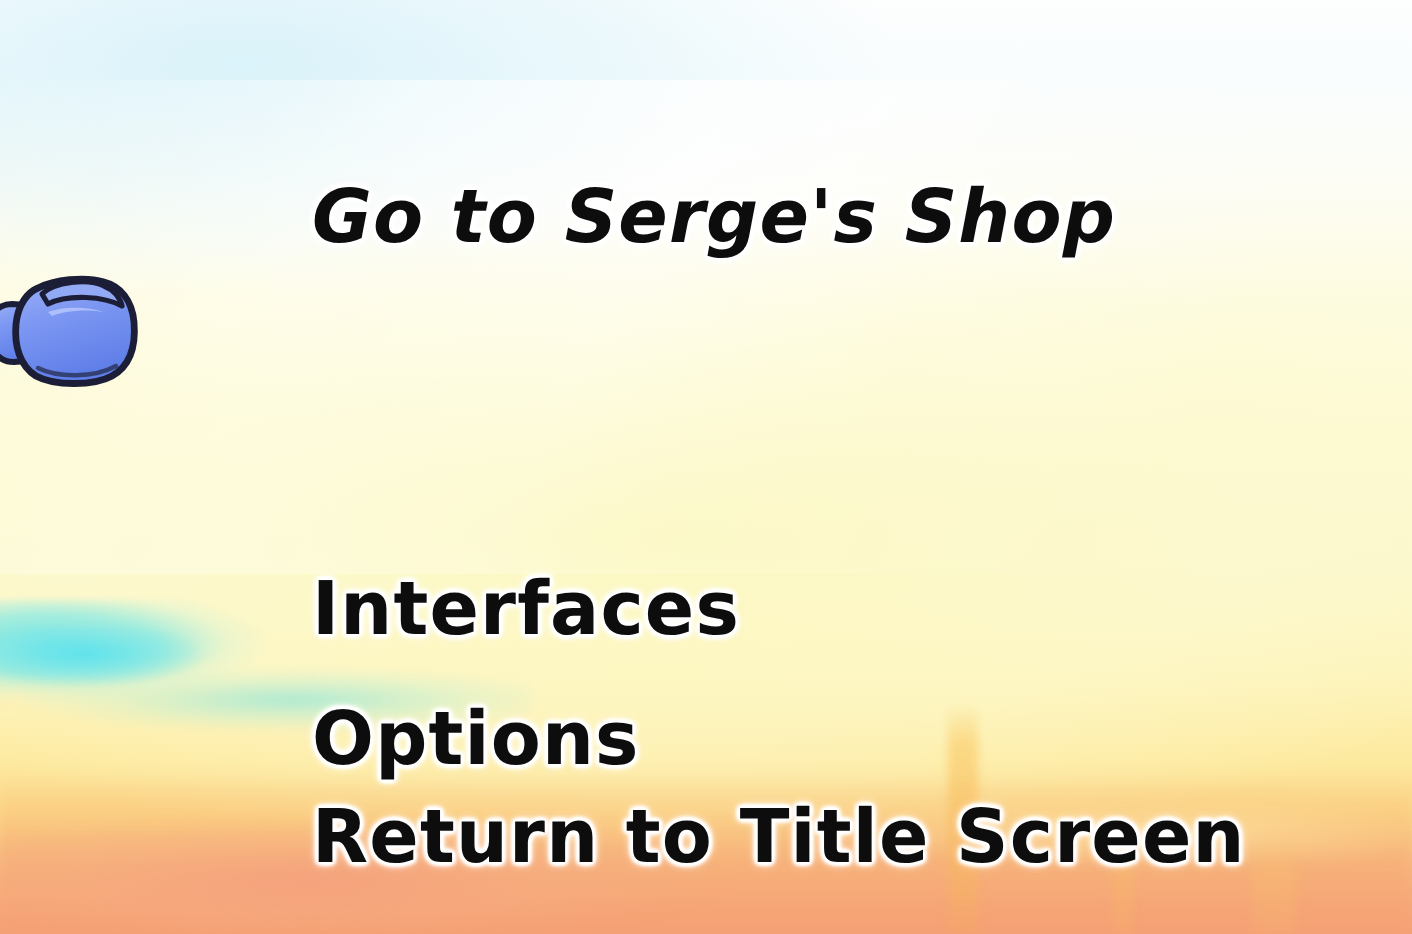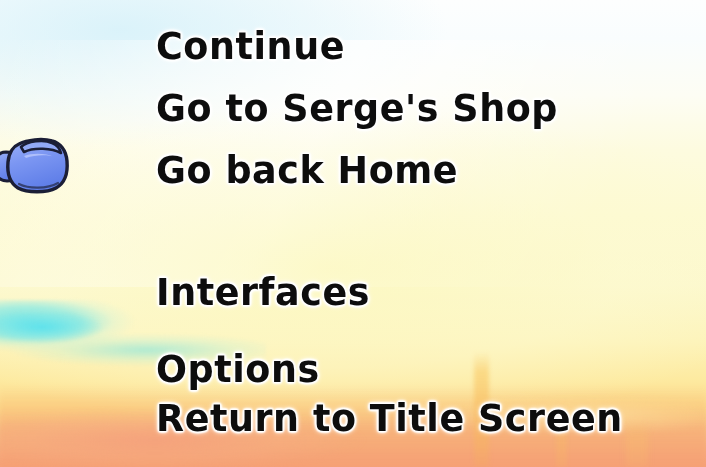--- a/index.html
+++ b/index.html
@@ -182,24 +182,24 @@
        0 0 5px #ffffff,  0 0 6px #ffffff,
        1px 0 2px #ffffff, -1px 0 2px #ffffff,
        0 1px 2px #ffffff, 0 -1px 2px #ffffff,
        1px 1px 2px #ffffff, -1px -1px 2px #ffffff,
        1px -1px 2px #ffffff, -1px 1px 2px #ffffff;
     transform:scaleX(0.985);
     transform-origin:left center;
   }
 
   .item-0 { top:22px; }
-  .item-1 { top:84px; }
+  .item-1 { top:84px;font-style:italic; }
   .item-2 { top:146px; }
   .item-3 { top:208px; }
-  .item-4 { top:268px; }
+  .item-4 { top:280px; }
   .item-5 { top:345px; }
   .item-6 { top:394px; }
 
   
   #cursor {
     position:absolute;
     left:-6px; top:126px;
     width:84px; height:70px;
   }
   #cursor svg { display:block; width:84px; height:70px; }
@@ -241,31 +241,25 @@
                C58,22 40,21 30,26 Z" fill="#92a9f6" stroke="#1b1e36" stroke-width="2.6" stroke-linejoin="round"></path>
 
       <path d="M30,30 C38,27 52,27 60,31 C57,29 42,28 32,32 Z" fill="#b7c6fb" opacity="0.85"></path>
 
       <path d="M25,58 C35,63 53,63 64,57" fill="none" stroke="#1b1e36" stroke-width="2.2" stroke-linecap="round" opacity="0.65"></path>
     </svg>
   </div>
 
   <div id="menu">
 
-    <div class="menu-item item-0">
-      <span class="menu-label">Continue</span>
-    </div>
 
     <div class="menu-item item-1">
       <span class="menu-label">Go to Serge's Shop</span>
     </div>
 
-    <div class="menu-item item-2">
-      <span class="menu-label">Go back Home</span>
-    </div>
 
 
     <div class="menu-item item-4">
       <span class="menu-label">Interfaces</span>
     </div>
 
     <div class="menu-item item-5">
       <span class="menu-label">Options</span>
     </div>
 

